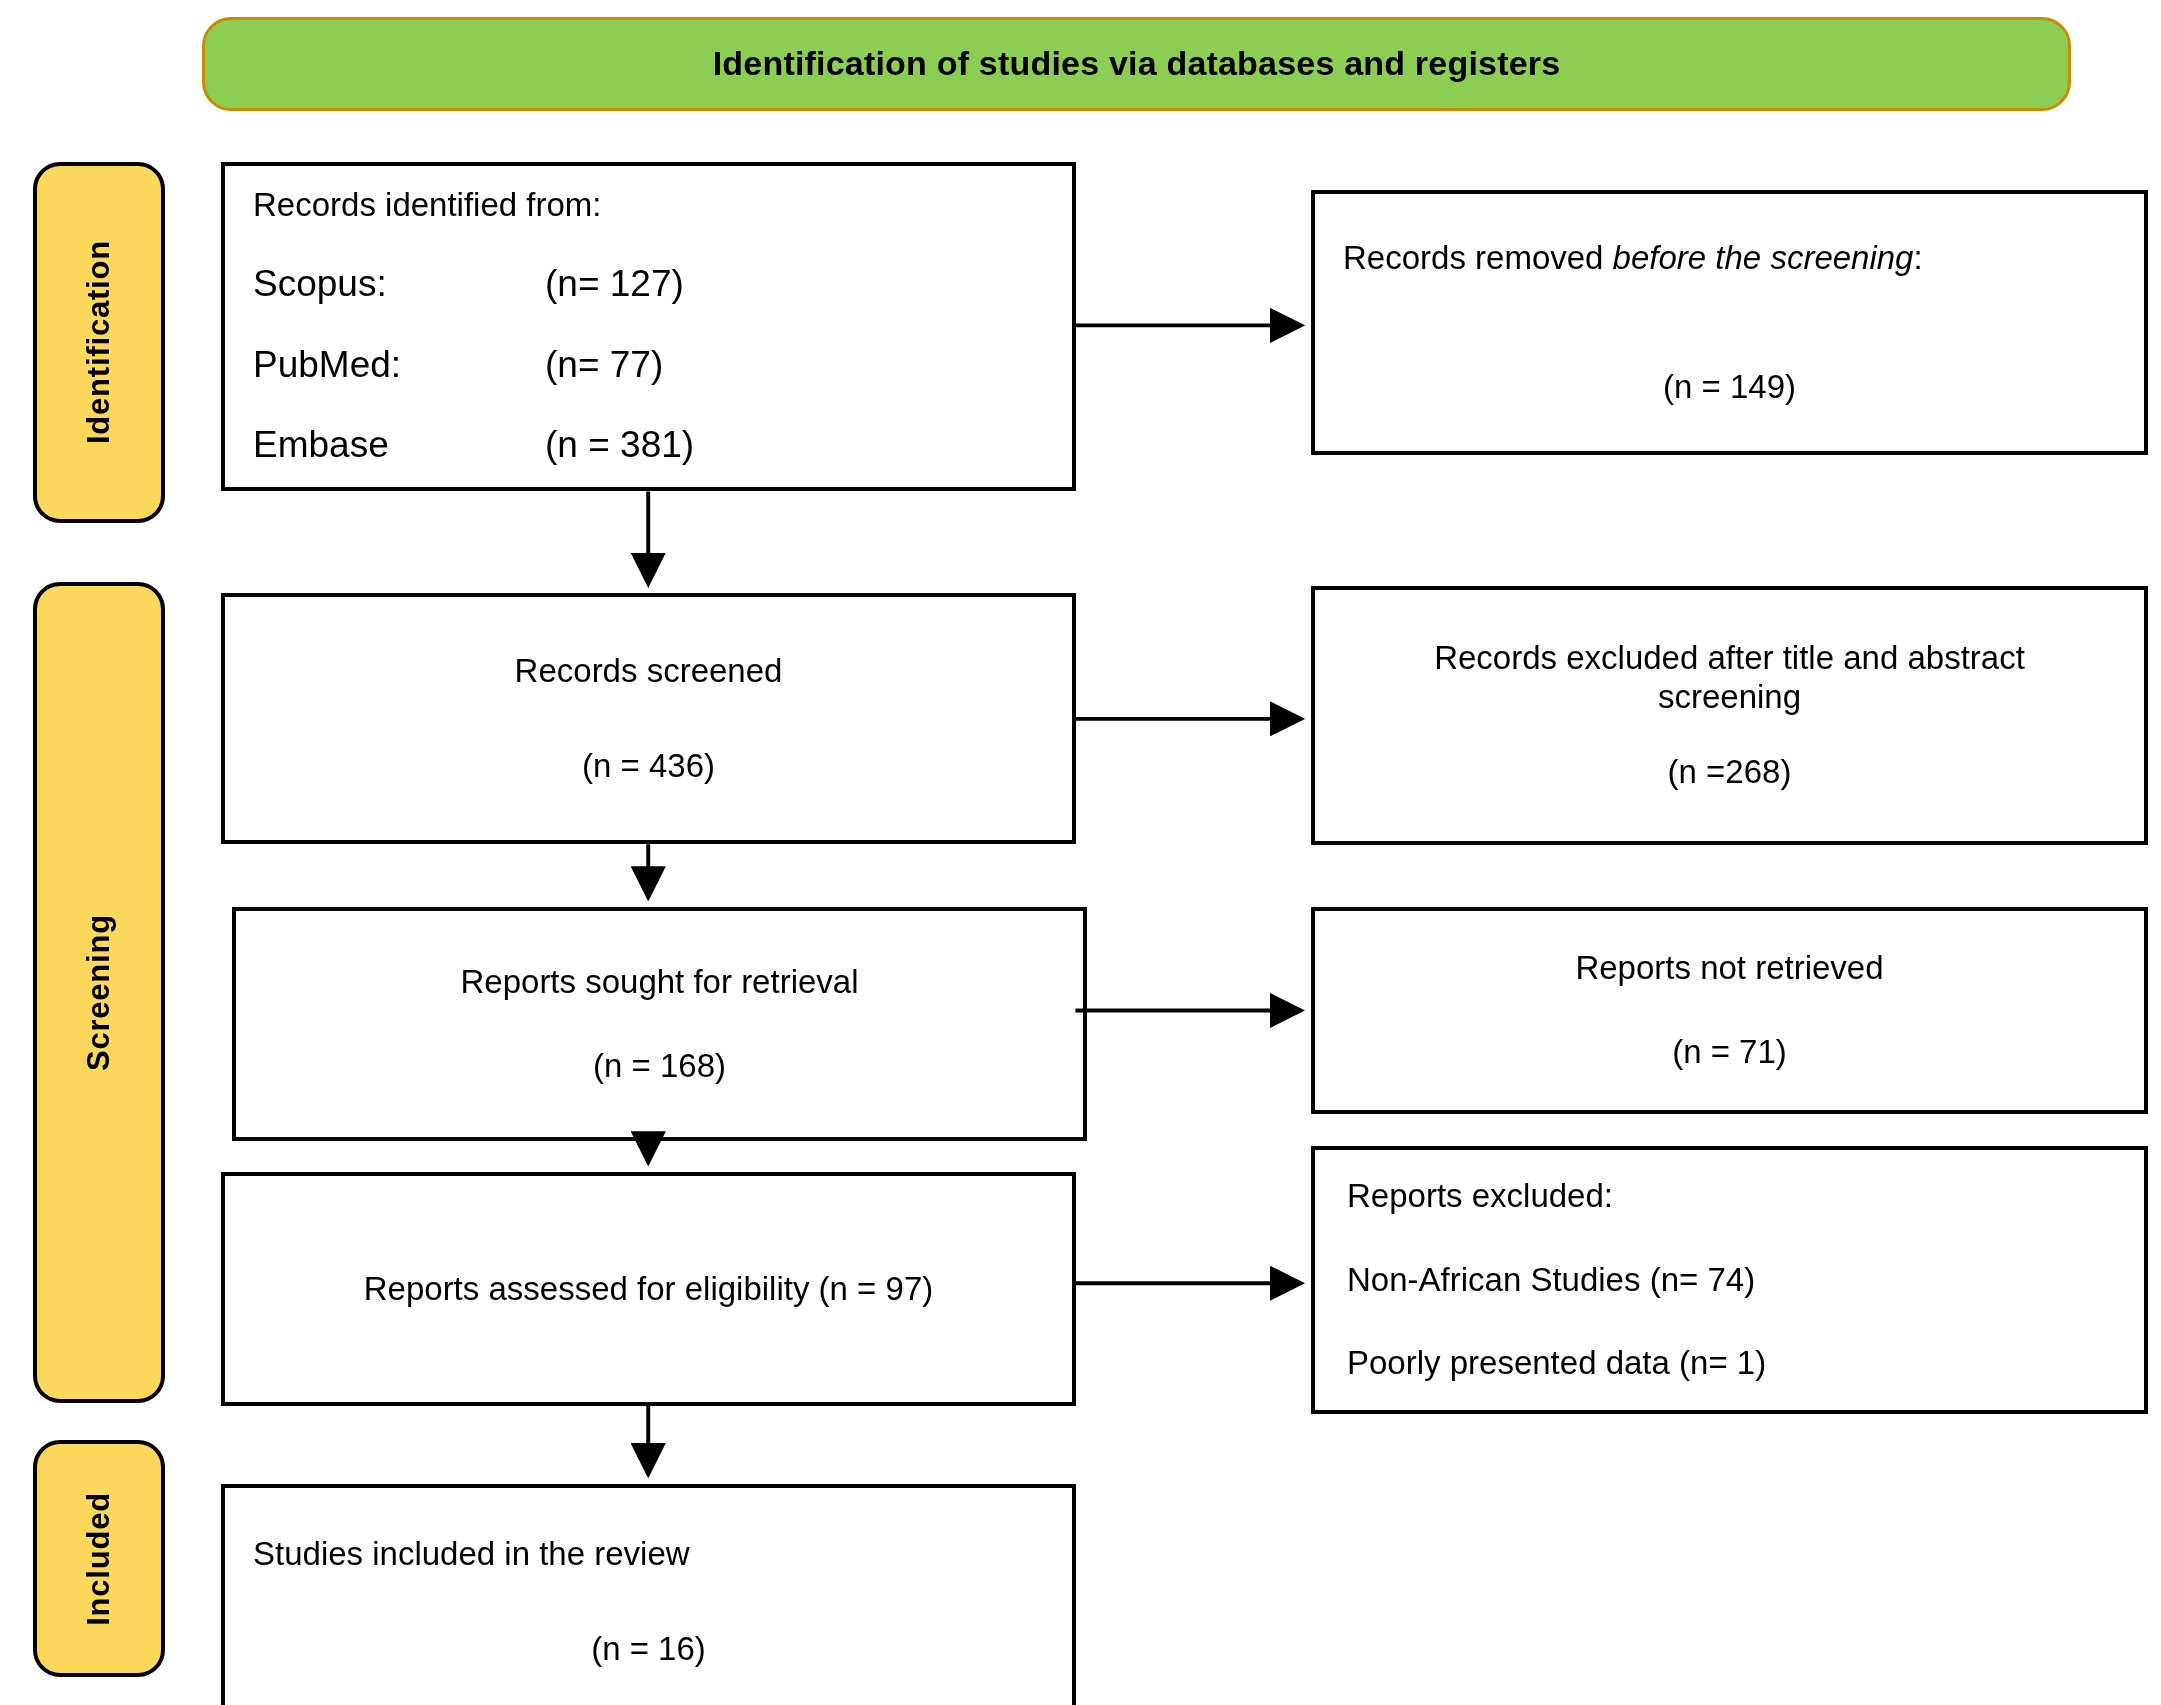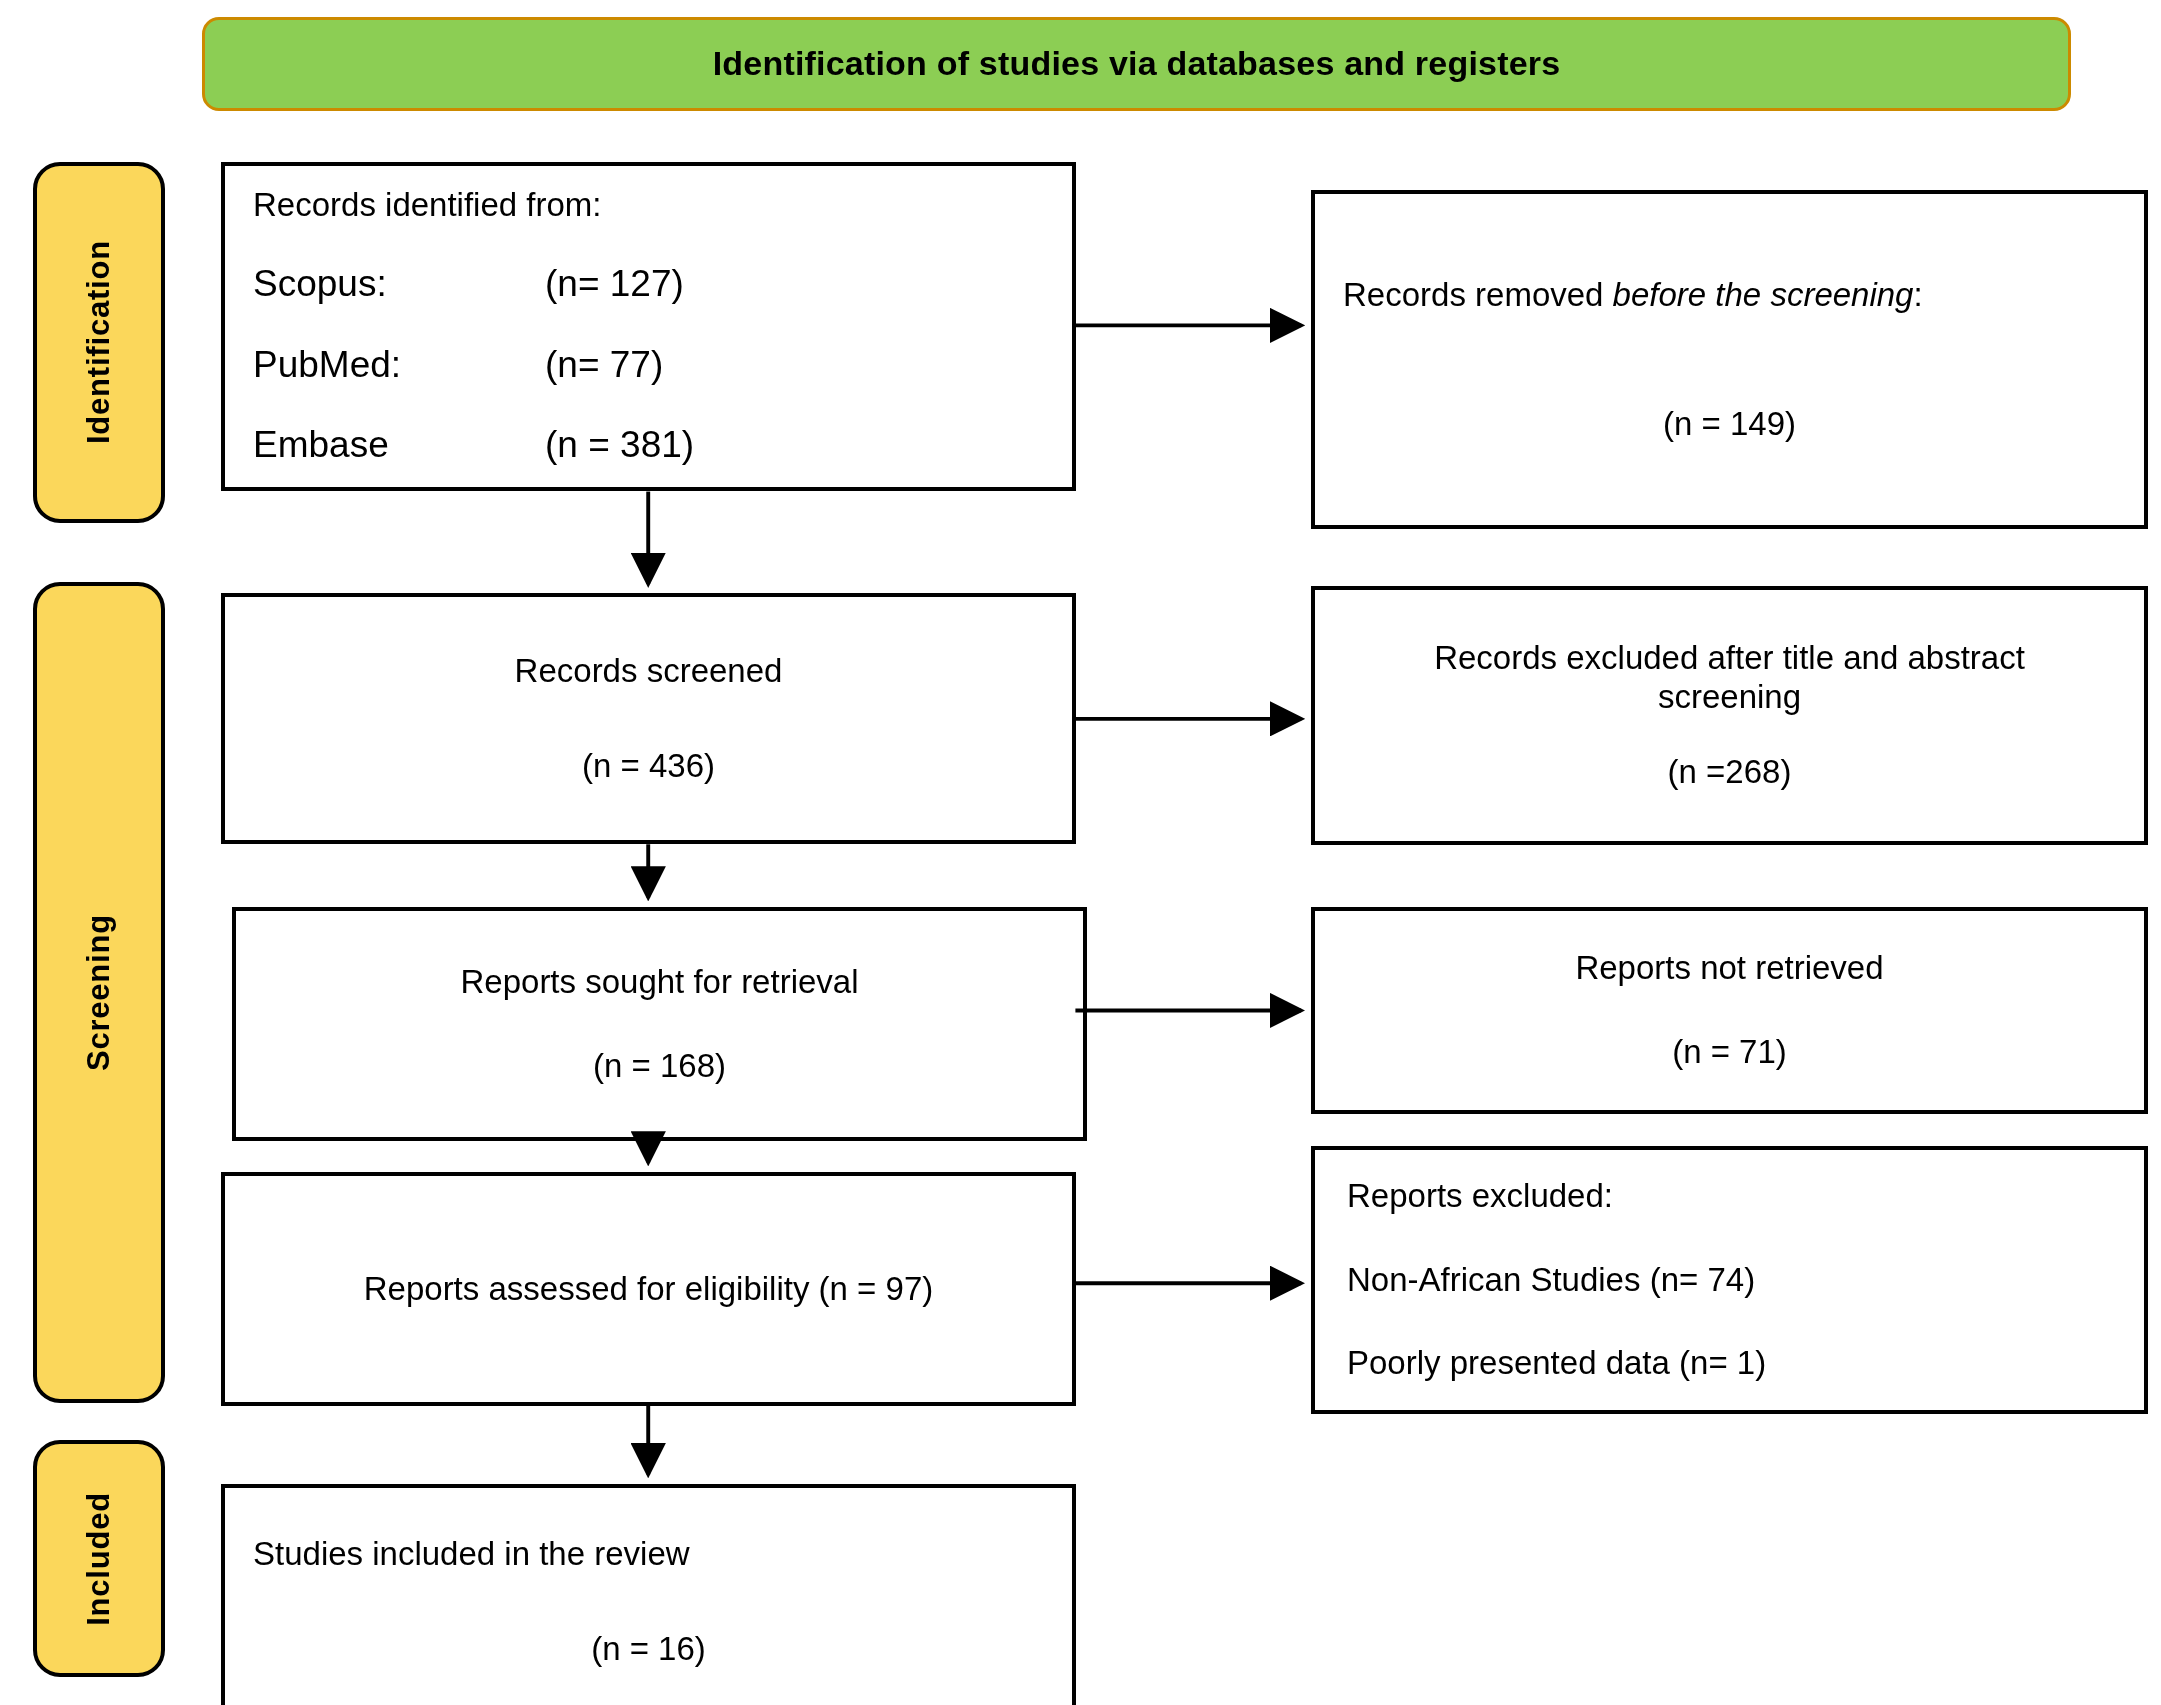--- a/index.html
+++ b/index.html
@@ -24,21 +24,21 @@
 
   
   .banner {
     position: absolute;
     left: 202px;
     top: 17px;
     width: 1869px;
     height: 94px;
     background: #8CCE54;
     border: 3.9px solid #CC8A00;
-    border-radius: 17px;
+    border-radius: 29px;
     display: flex;
     align-items: center;
     justify-content: center;
   }
   .banner-title {
     font-size: 34px;
     font-weight: bold;
     color: #000000;
     letter-spacing: 0.2px;
     line-height: 1.1;
@@ -101,21 +101,21 @@
   .spacer-lg { height: 56px; }
 
   
   #box-identified   { left: 221px; top: 162px;  width: 855px; height: 329px; }
   #box-screened     { left: 221px; top: 593px;  width: 855px; height: 251px; }
   #box-sought       { left: 232px; top: 907px; width: 855px; height: 234px; }
   #box-assessed     { left: 221px; top: 1172px; width: 855px; height: 234px; }
   #box-included     { left: 221px; top: 1484px; width: 855px; height: 235px; }
 
   
-  #box-removed      { left: 1311px; top: 190px;  width: 837px; height: 339px; }
+  #box-removed      { left: 1311px; top: 190px;  width: 837px; height: 265px; }
   #box-excl-screen  { left: 1311px; top: 586px;  width: 837px; height: 259px; }
   #box-not-retr     { left: 1311px; top: 907px; width: 837px; height: 207px; }
   #box-excl-reports { left: 1311px; top: 1146px; width: 837px; height: 268px; padding-left: 32px; }
 
   
   .vcenter {
     display: flex;
     flex-direction: column;
     justify-content: center;
     height: 100%;

